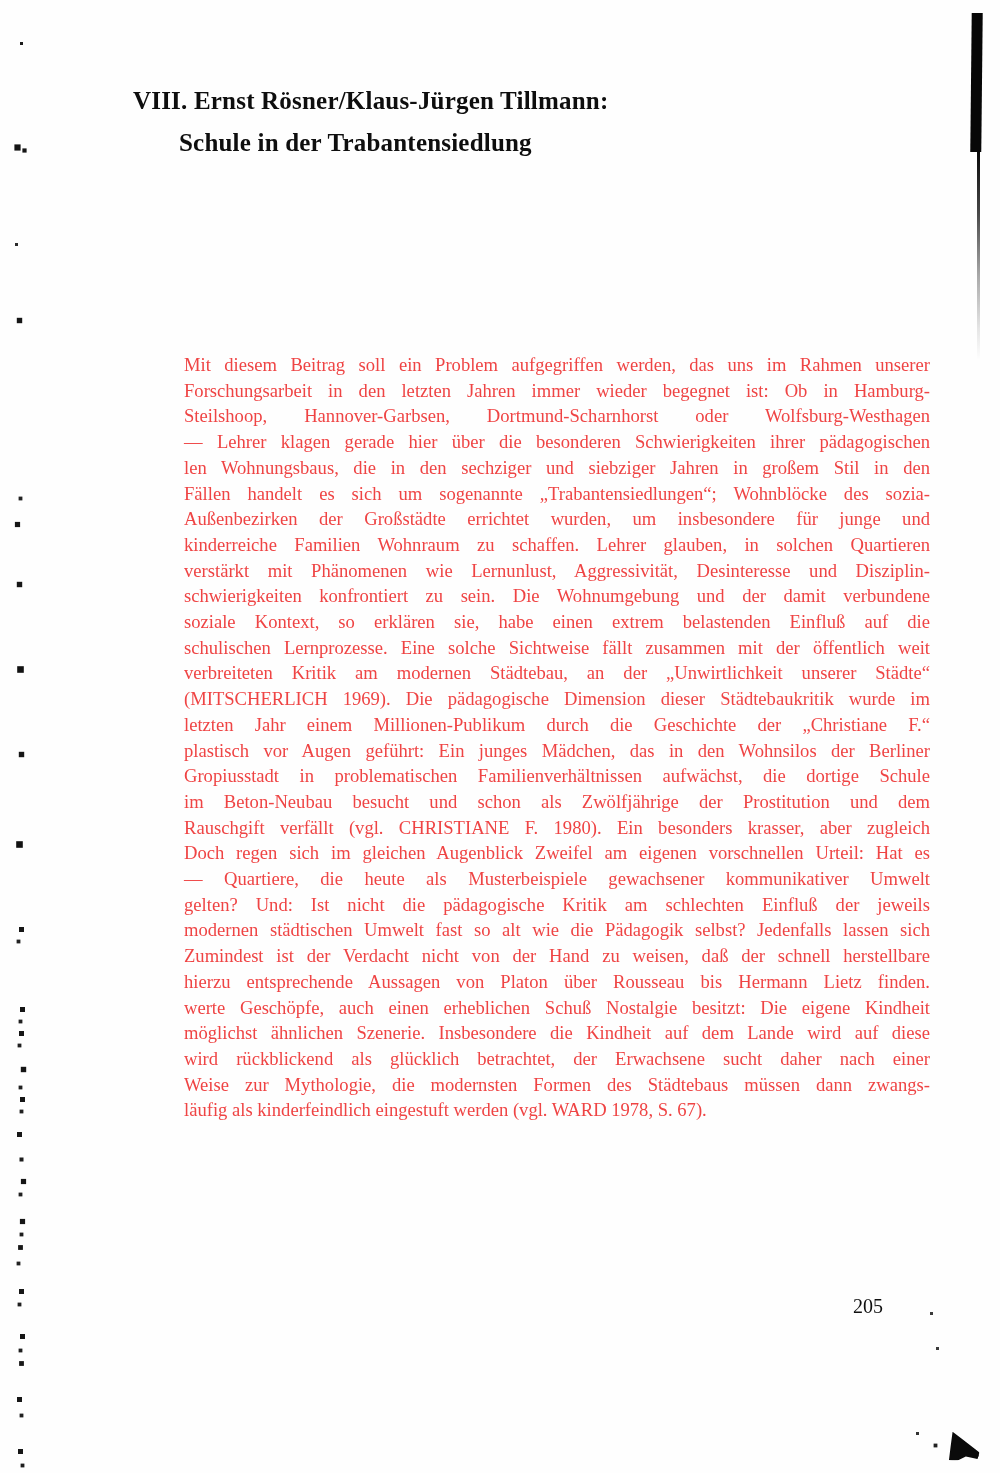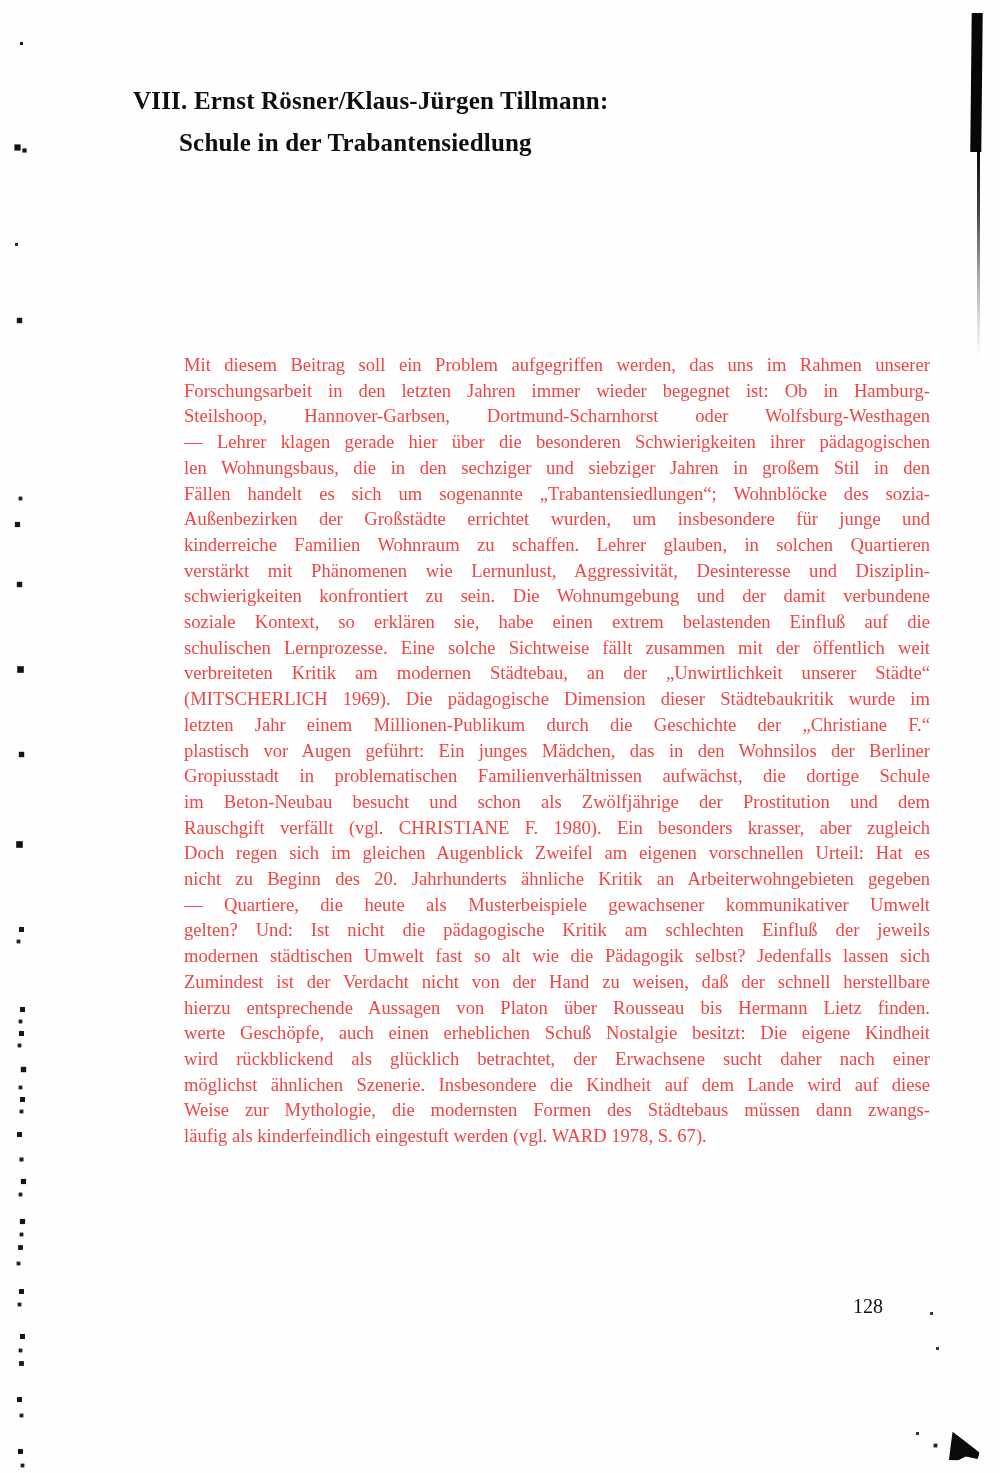--- a/index.html
+++ b/index.html
@@ -186,28 +186,27 @@
       <div class="text-line">soziale Kontext, so erklären sie, habe einen extrem belastenden Einfluß auf die</div>
       <div class="text-line">schulischen Lernprozesse. Eine solche Sichtweise fällt zusammen mit der öffentlich weit</div>
       <div class="text-line">verbreiteten Kritik am modernen Städtebau, an der „Unwirtlichkeit unserer Städte“</div>
       <div class="text-line">(MITSCHERLICH 1969). Die pädagogische Dimension dieser Städtebaukritik wurde im</div>
       <div class="text-line">letzten Jahr einem Millionen-Publikum durch die Geschichte der „Christiane F.“</div>
       <div class="text-line">plastisch vor Augen geführt: Ein junges Mädchen, das in den Wohnsilos der Berliner</div>
       <div class="text-line">Gropiusstadt in problematischen Familienverhältnissen aufwächst, die dortige Schule</div>
       <div class="text-line">im Beton-Neubau besucht und schon als Zwölfjährige der Prostitution und dem</div>
       <div class="text-line">Rauschgift verfällt (vgl. CHRISTIANE F. 1980). Ein besonders krasser, aber zugleich</div>
       <div class="text-line">Doch regen sich im gleichen Augenblick Zweifel am eigenen vorschnellen Urteil: Hat es</div>
-      <div class="text-line">nicht zu Beginn des 20. Jahrhunderts ähnliche Kritik an Arbeiterwohngebieten gegeben</div>
       <div class="text-line">— Quartiere, die heute als Musterbeispiele gewachsener kommunikativer Umwelt</div>
       <div class="text-line">gelten? Und: Ist nicht die pädagogische Kritik am schlechten Einfluß der jeweils</div>
       <div class="text-line">modernen städtischen Umwelt fast so alt wie die Pädagogik selbst? Jedenfalls lassen sich</div>
       <div class="text-line">Zumindest ist der Verdacht nicht von der Hand zu weisen, daß der schnell herstellbare</div>
       <div class="text-line">hierzu entsprechende Aussagen von Platon über Rousseau bis Hermann Lietz finden.</div>
       <div class="text-line">werte Geschöpfe, auch einen erheblichen Schuß Nostalgie besitzt: Die eigene Kindheit</div>
+      <div class="text-line">möglichst ähnlichen Szenerie. Insbesondere die Kindheit auf dem Lande wird auf diese</div>
       <div class="text-line">wird rückblickend als glücklich betrachtet, der Erwachsene sucht daher nach einer</div>
-      <div class="text-line">möglichst ähnlichen Szenerie. Insbesondere die Kindheit auf dem Lande wird auf diese</div>
       <div class="text-line">Weise zur Mythologie, die modernsten Formen des Städtebaus müssen dann zwangs-</div>
       <div class="text-line last">läufig als kinderfeindlich eingestuft werden (vgl. WARD 1978, S. 67).</div>
     </div>
 
-  <div class="page-number">128</div>
+  <div class="page-number">205</div>
 
 </div>
 
 </body></html>

